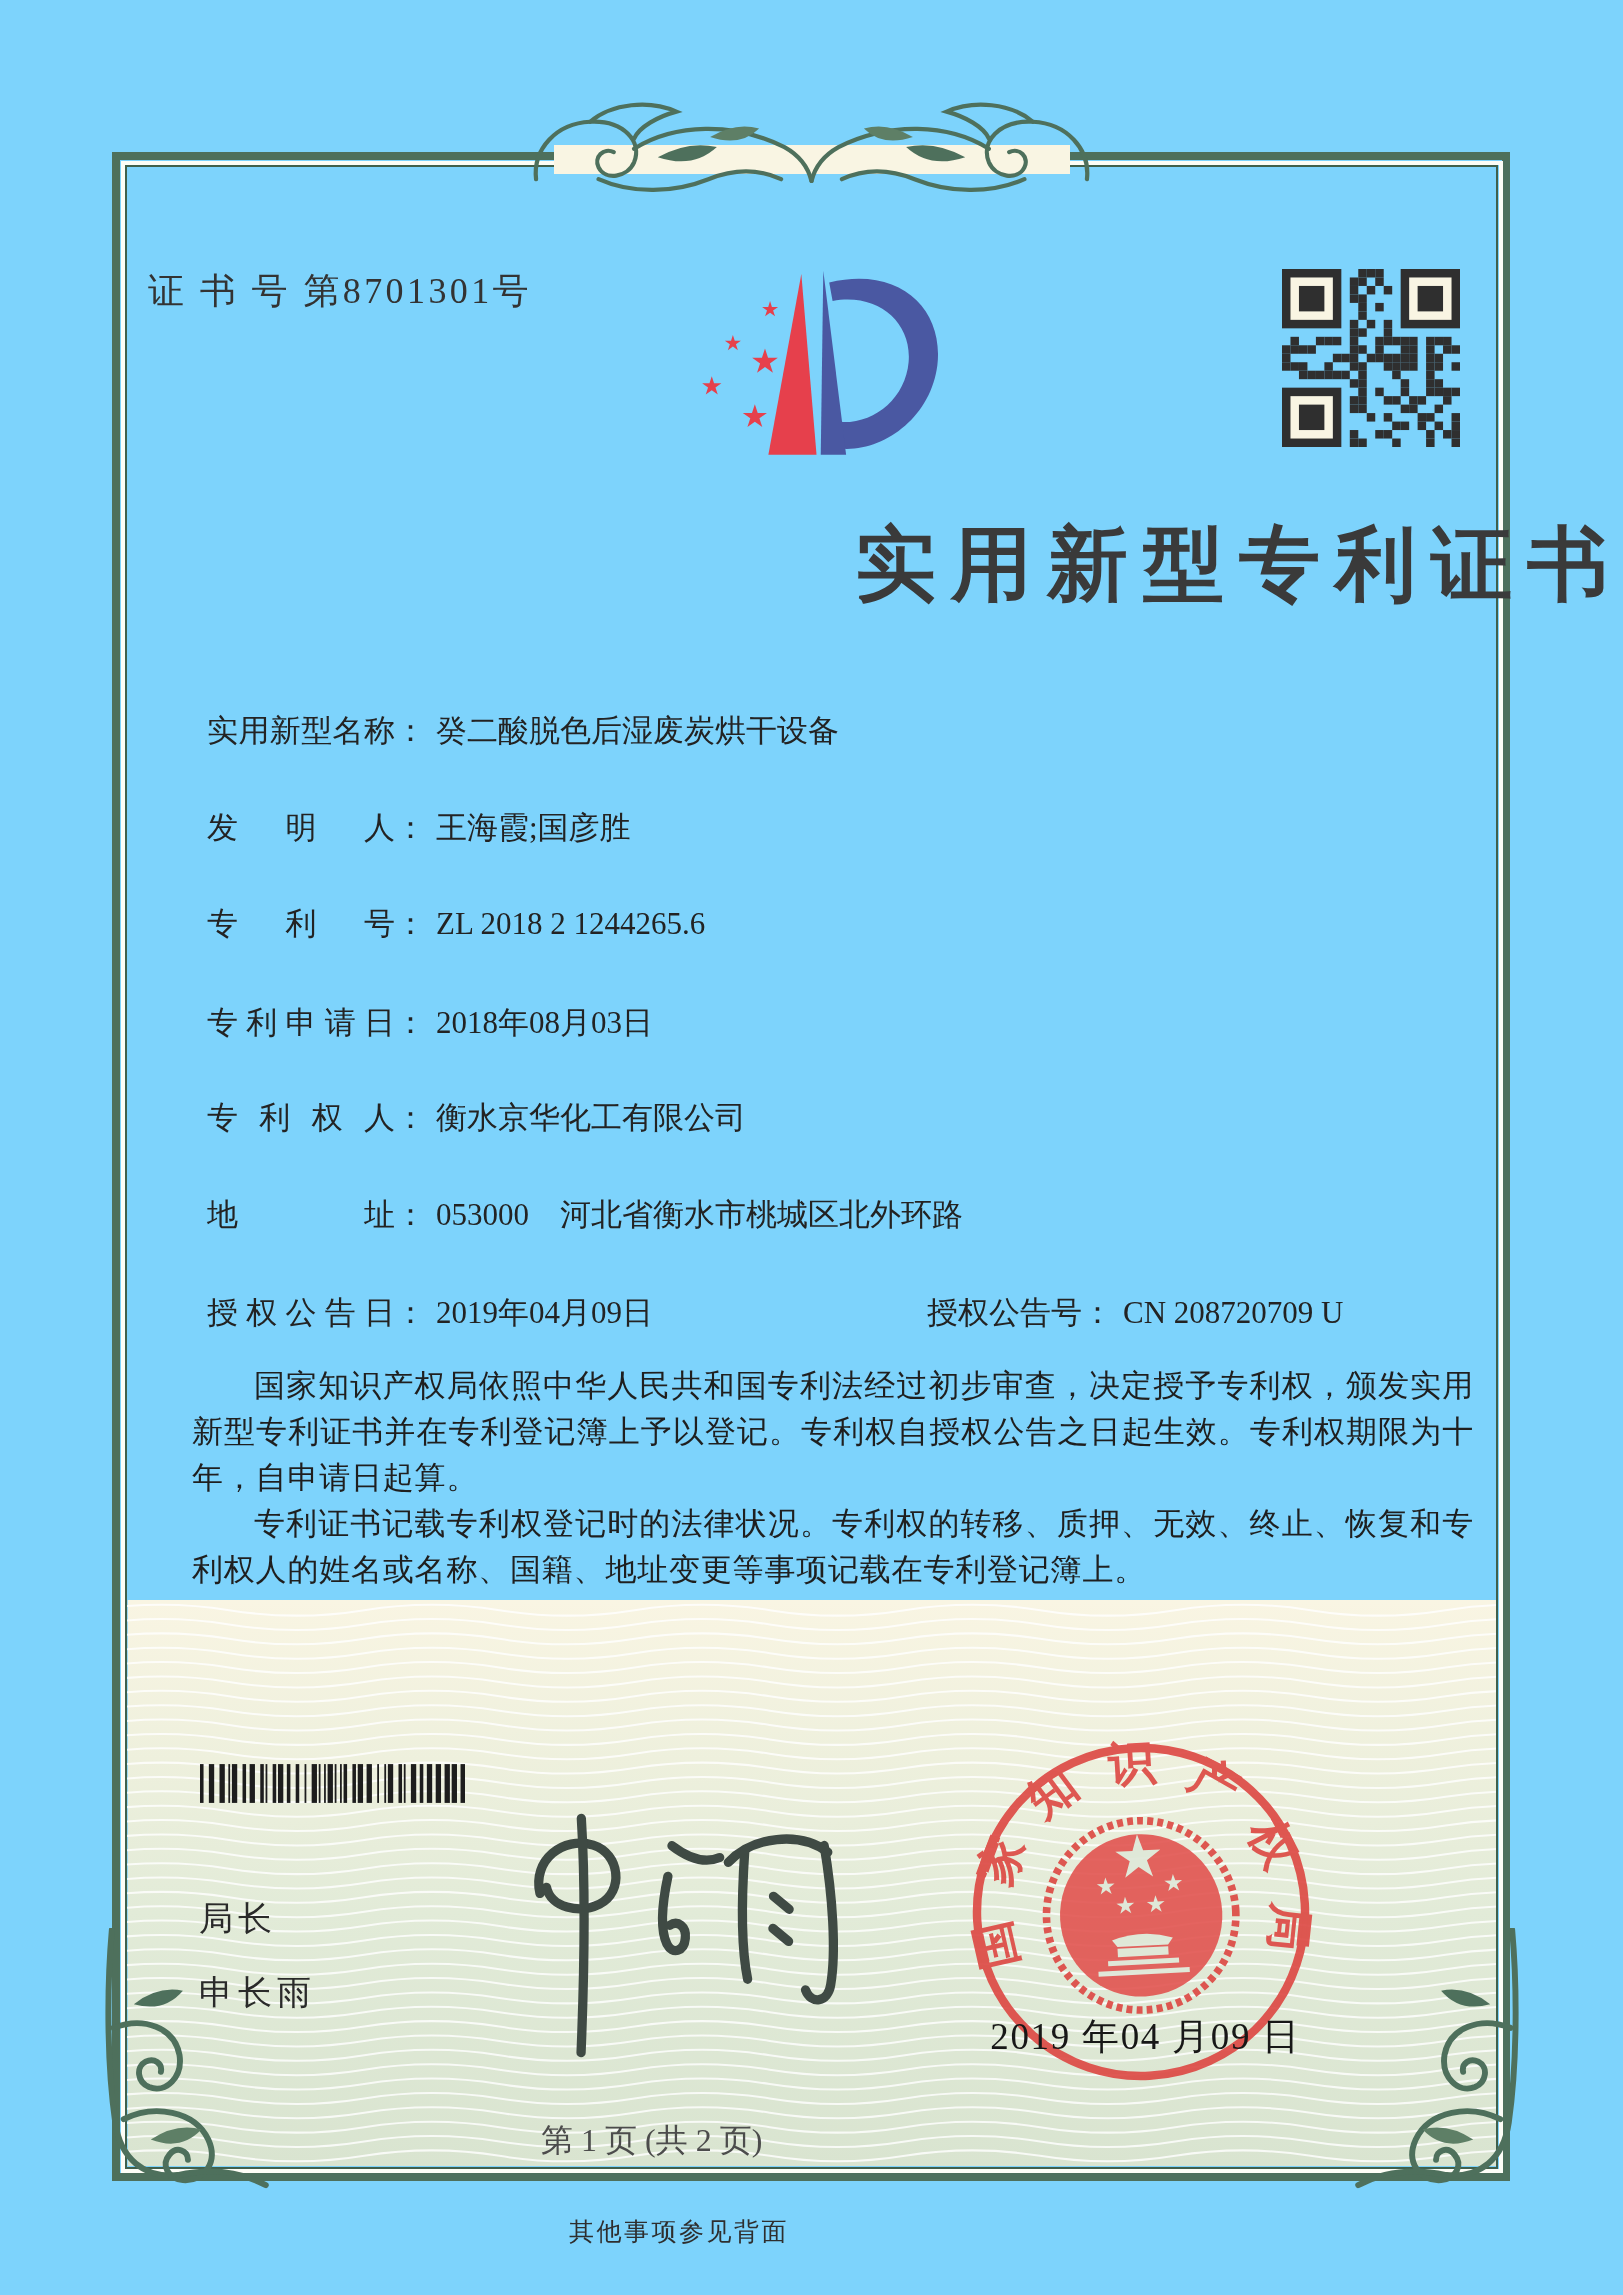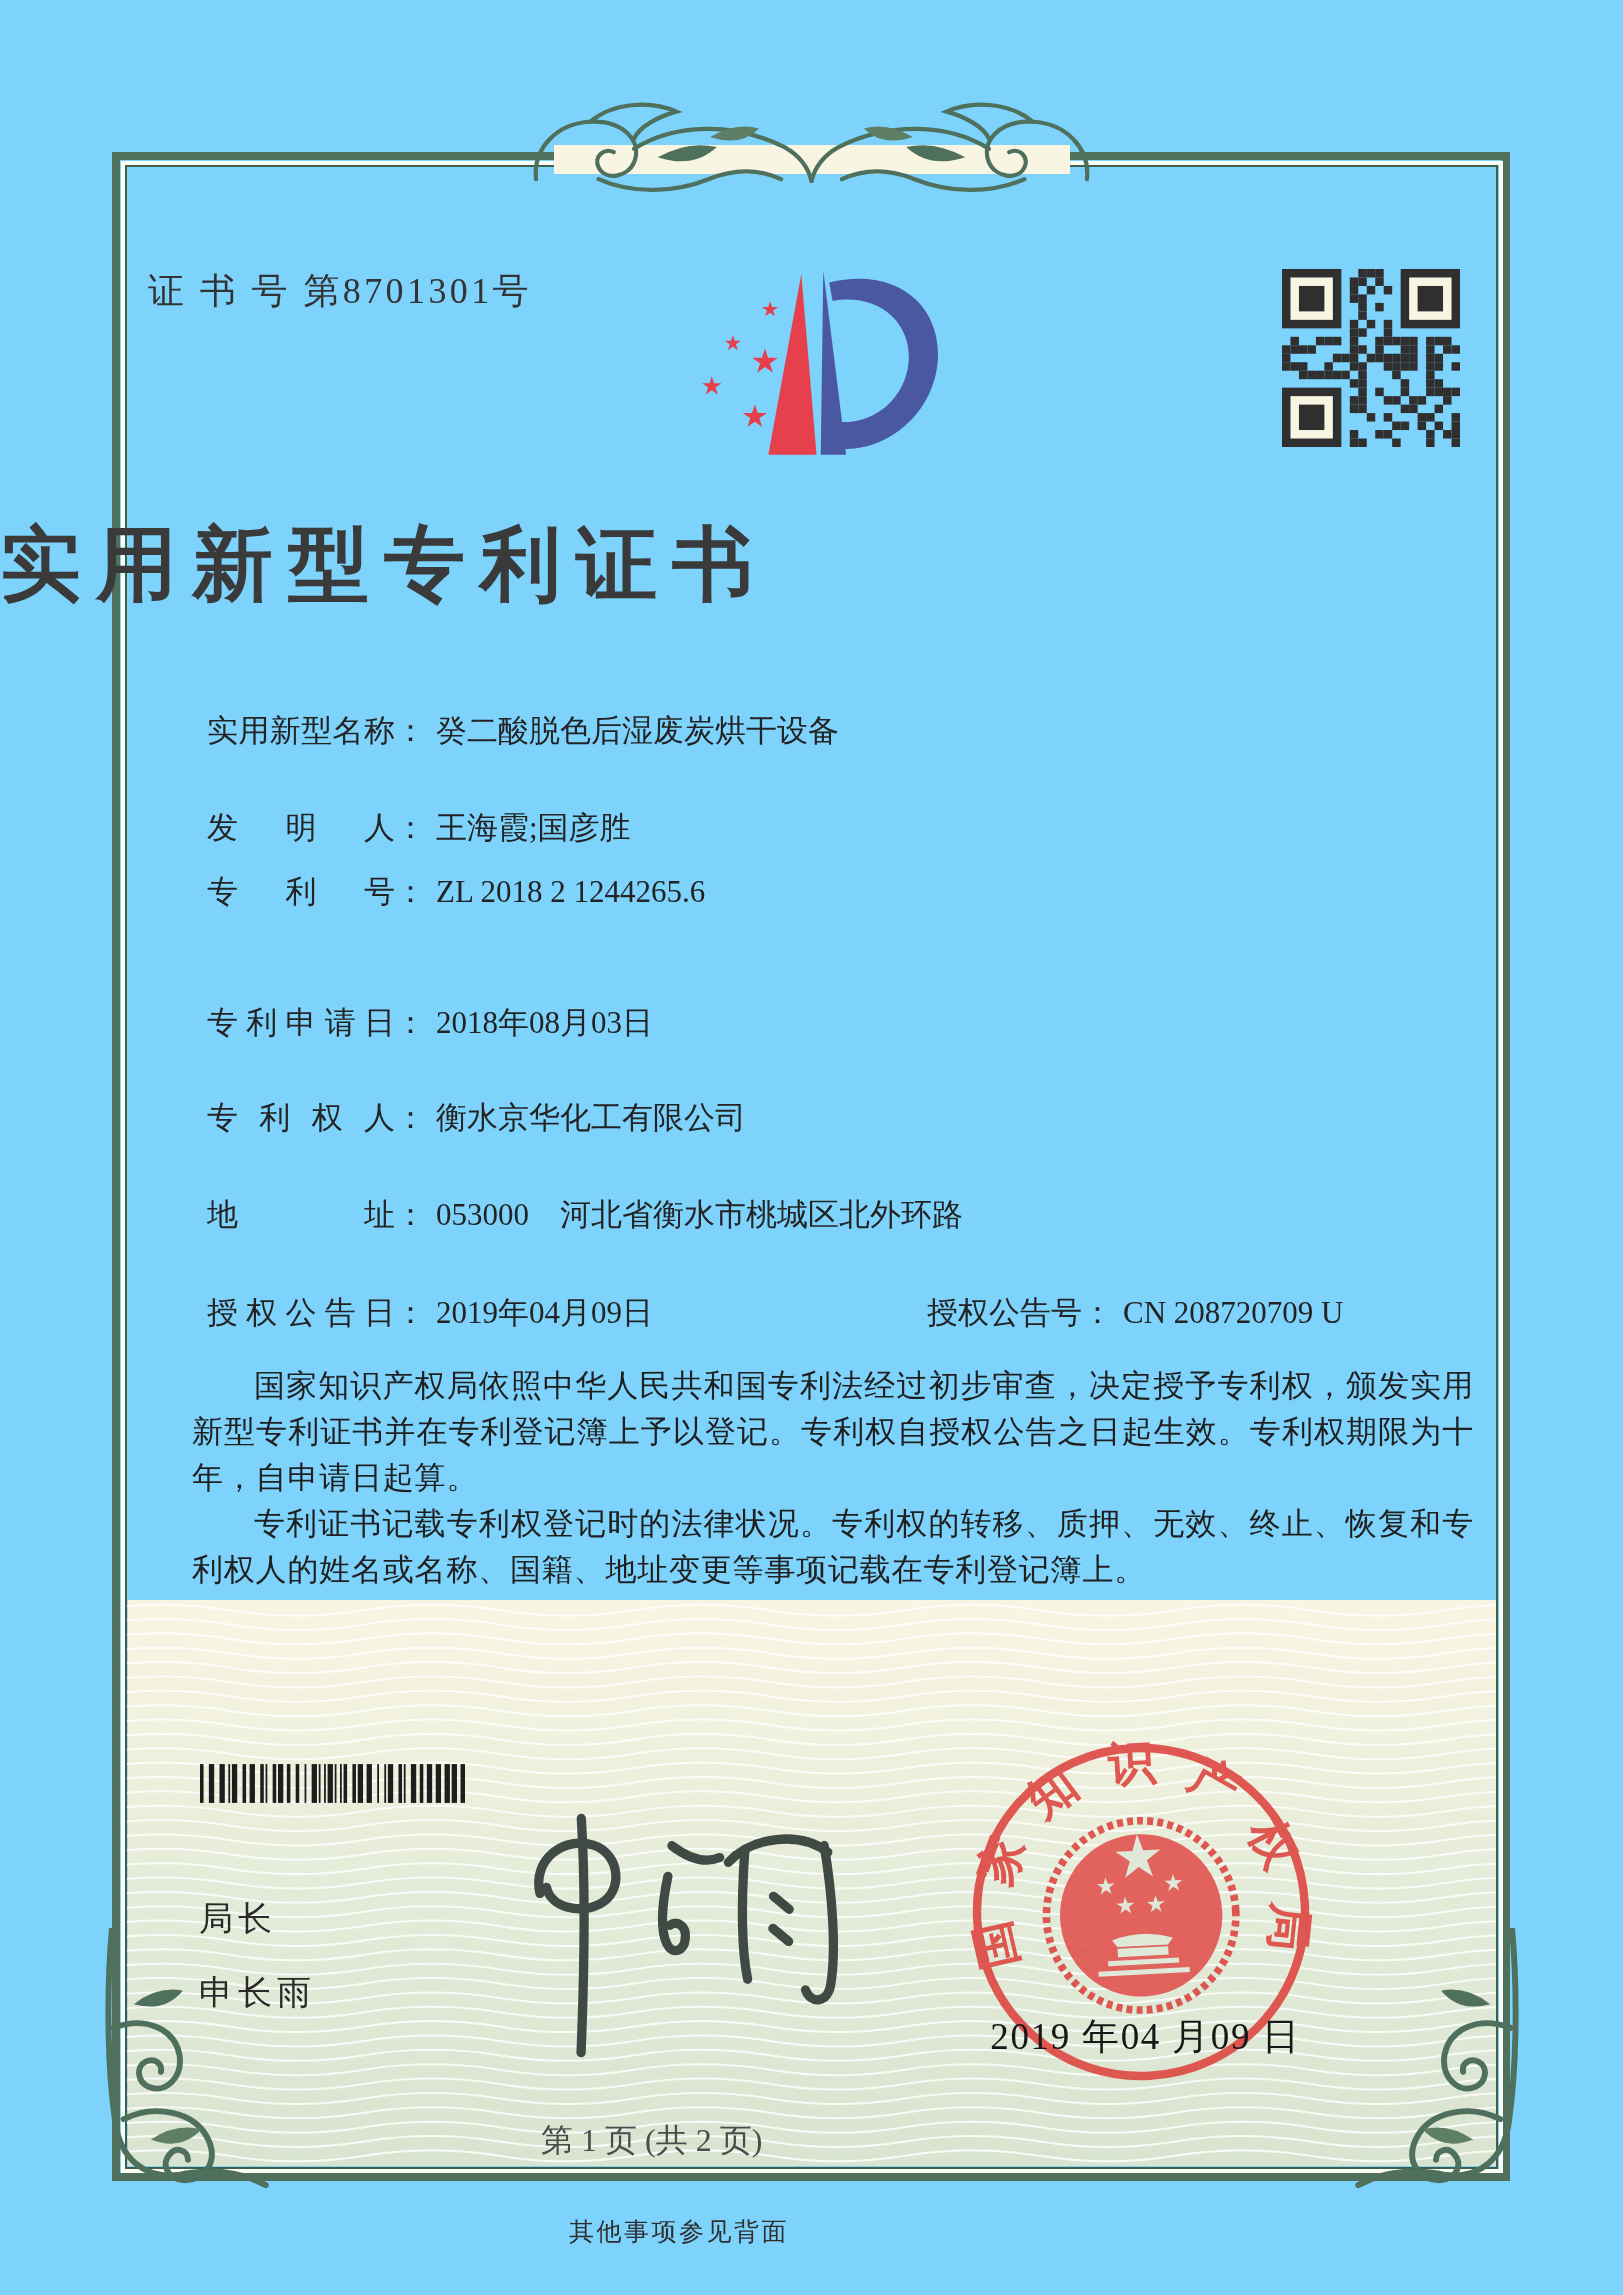--- a/index.html
+++ b/index.html
@@ -6,21 +6,21 @@
   .page{position:relative;width:1623px;height:2295px;background:#7dd3fc;overflow:hidden;
         font-family:"Liberation Serif","DejaVu Serif",serif;color:#242424;}
   .abs{position:absolute;}
   
   .frame-band{left:112px;top:152px;width:1398px;height:2029px;border:8.5px solid #4e705c;box-sizing:border-box;z-index:3;}
   .frame-gap{left:121px;top:161px;width:1382px;height:2012px;border:4.2px solid #fdfdf6;box-sizing:border-box;z-index:3;}
   .frame-thin{left:125px;top:165px;width:1373px;height:2004px;border:2.5px solid #40604c;box-sizing:border-box;z-index:3;}
   .mask-top{left:554px;top:145px;width:516px;height:29px;background:#f9f5e3;z-index:4;}
   
   .cert-no{left:148px;top:267px;font-size:36px;letter-spacing:3.4px;color:#333;z-index:6;white-space:nowrap;}
-  .main-title{left:0;top:511px;width:1623px;text-align:left;font-size:81px;font-weight:700;
+  .main-title{left:0;top:511px;width:1623px;text-align:right;font-size:81px;font-weight:700;
               letter-spacing:15px;color:#3a3a3a;z-index:6;white-space:nowrap;}
   
   .frow{left:207px;font-size:31px;color:#232323;z-index:6;white-space:nowrap;}
   .flabel{display:inline-block;width:188px;text-align:justify;text-align-last:justify;vertical-align:bottom;}
   .fcolon{margin-right:10px;}
   .pair2{position:absolute;left:720px;top:0;white-space:nowrap;}
   .pair2 .flabel2{margin-right:0;}
   .bodytext{left:192px;top:1363px;width:1282px;font-size:31px;line-height:1.48;text-align:justify;
             color:#1f1f1f;z-index:6;font-family:Liberation Serif, serif;}
   .bodytext p{margin:0;text-indent:2em;letter-spacing:0.8px;}
@@ -281,21 +281,21 @@
     </svg>
 
   <div class="abs main-title">实用新型专利证书</div>
 
   <div class="abs frow" style="top:710px">
     <span class="flabel">实用新型名称</span><span class="fcolon">：</span><span>癸二酸脱色后湿废炭烘干设备</span>
   </div>
   <div class="abs frow" style="top:807px">
     <span class="flabel">发明人</span><span class="fcolon">：</span><span>王海霞;国彦胜</span>
   </div>
-  <div class="abs frow" style="top:871px">
+  <div class="abs frow" style="top:903px">
     <span class="flabel">专利号</span><span class="fcolon">：</span><span>ZL 2018 2 1244265.6</span>
   </div>
   <div class="abs frow" style="top:1002px">
     <span class="flabel">专利申请日</span><span class="fcolon">：</span><span>2018年08月03日</span>
   </div>
   <div class="abs frow" style="top:1097px">
     <span class="flabel">专利权人</span><span class="fcolon">：</span><span>衡水京华化工有限公司</span>
   </div>
   <div class="abs frow" style="top:1194px">
     <span class="flabel">地址</span><span class="fcolon">：</span><span>053000　河北省衡水市桃城区北外环路</span>

